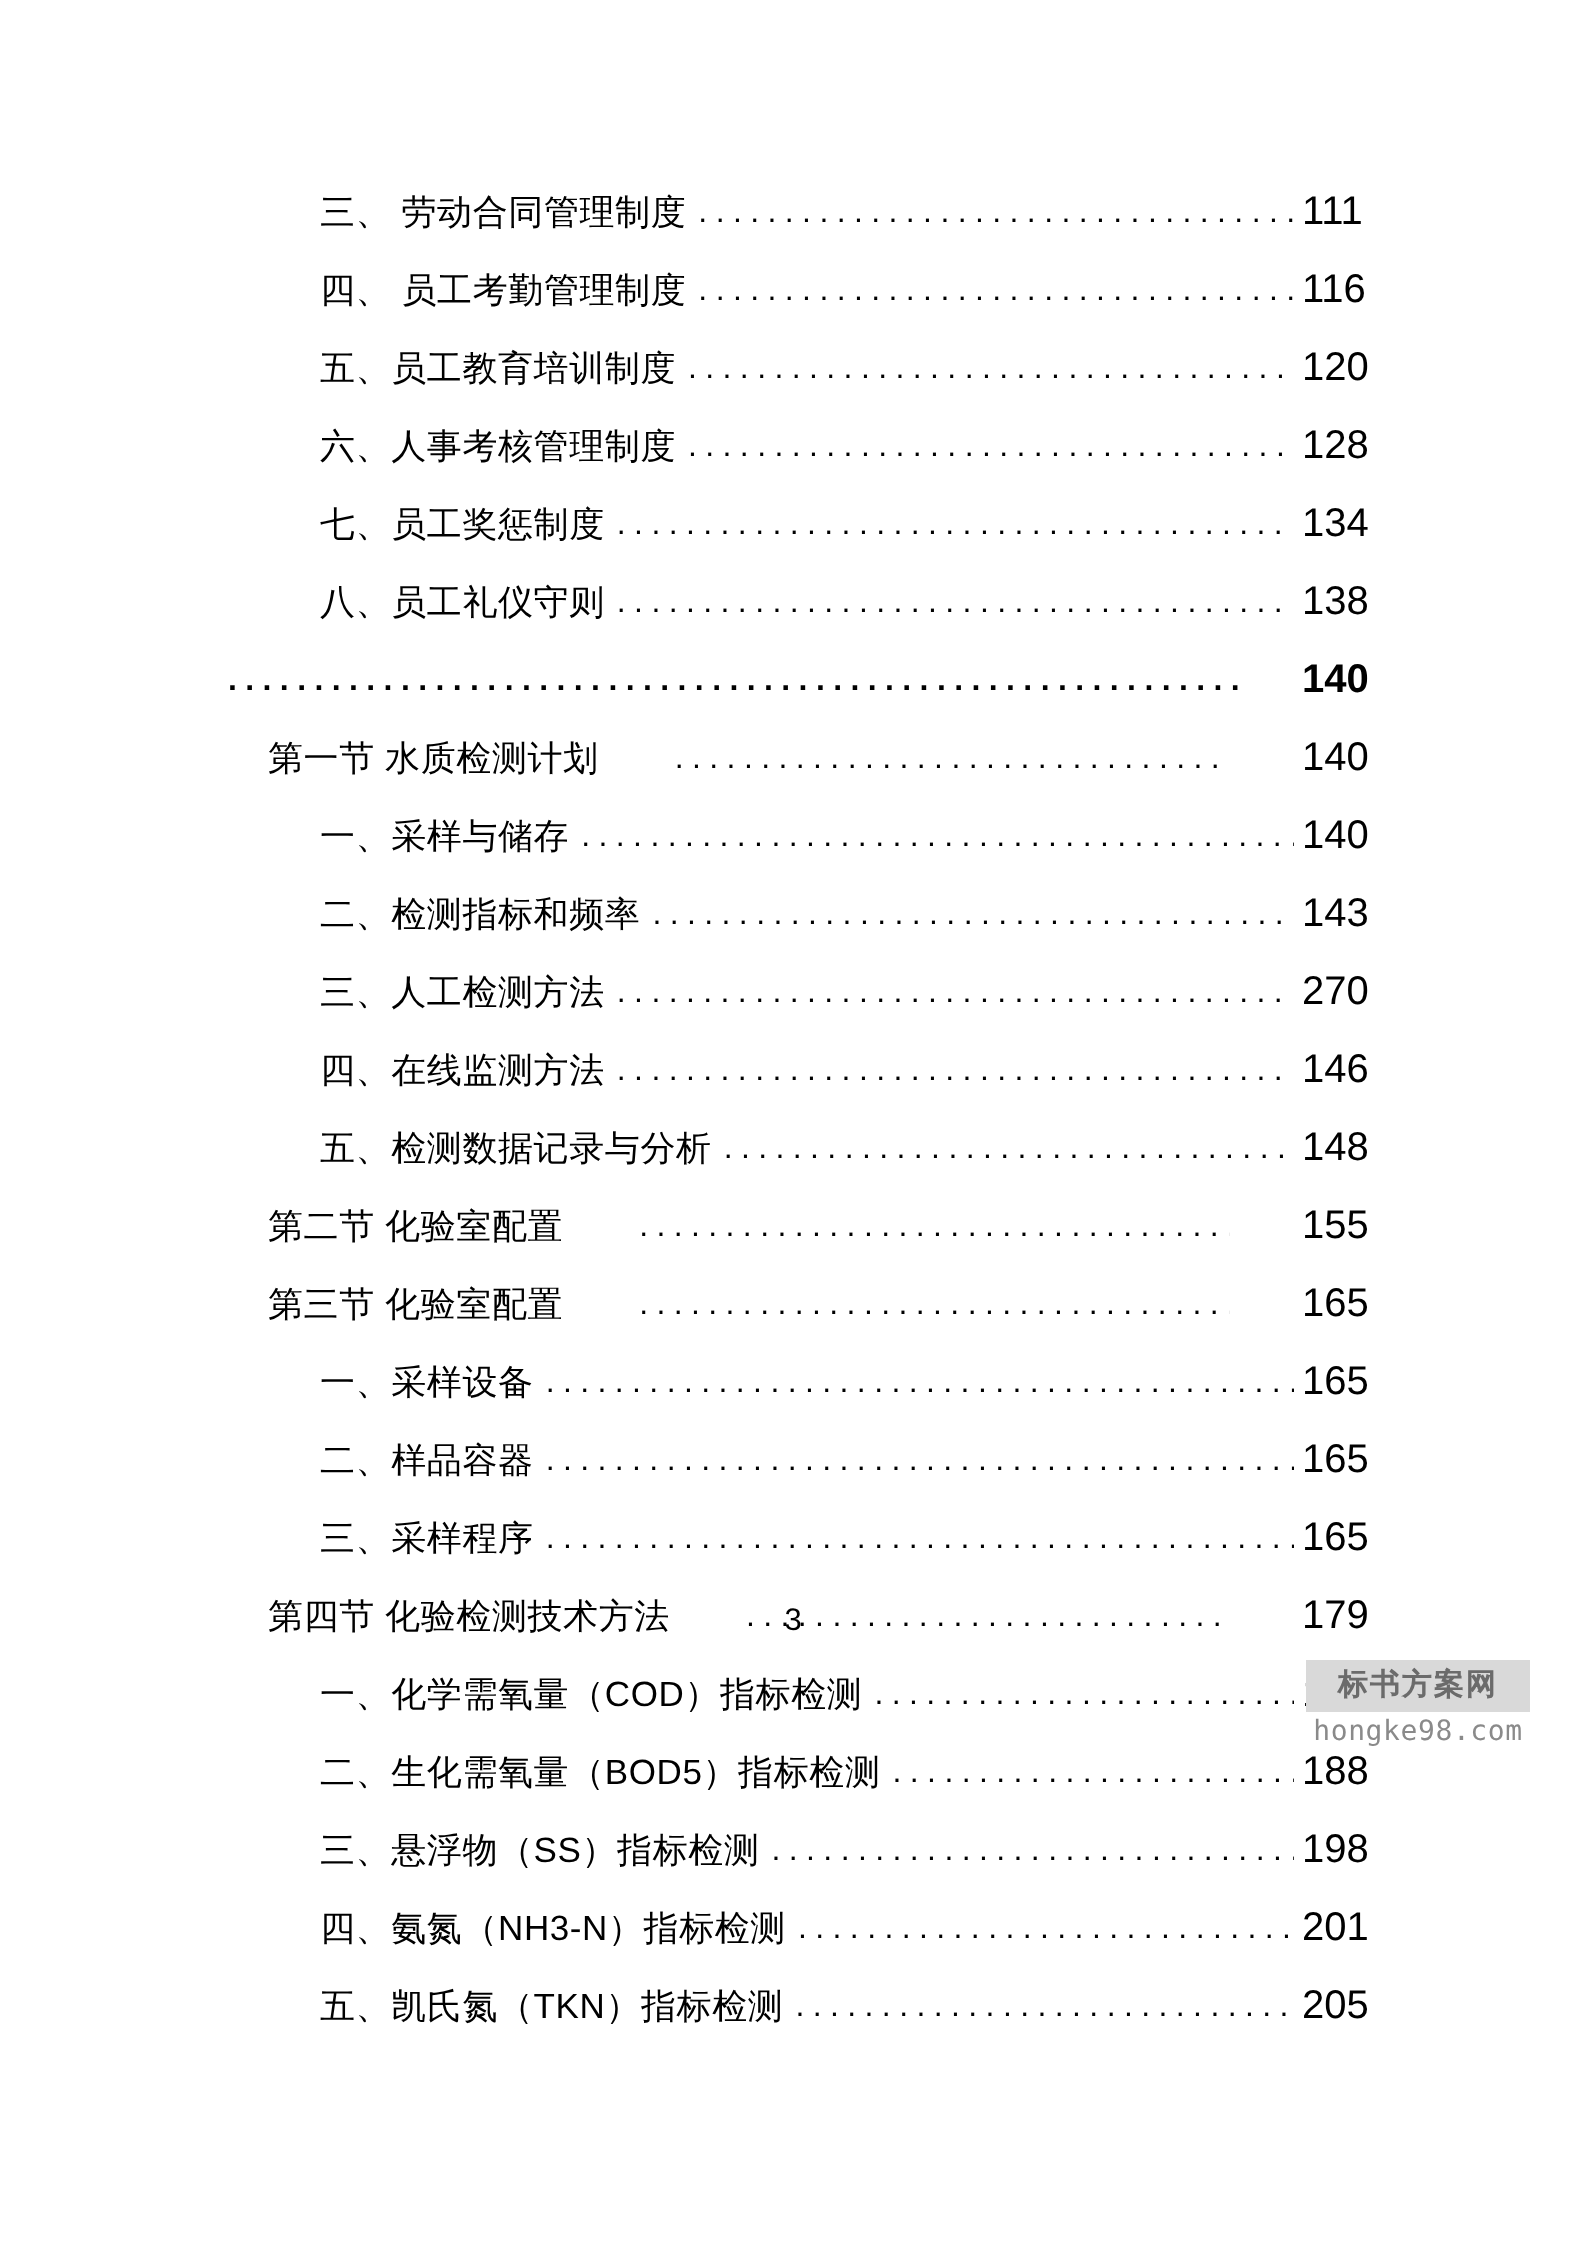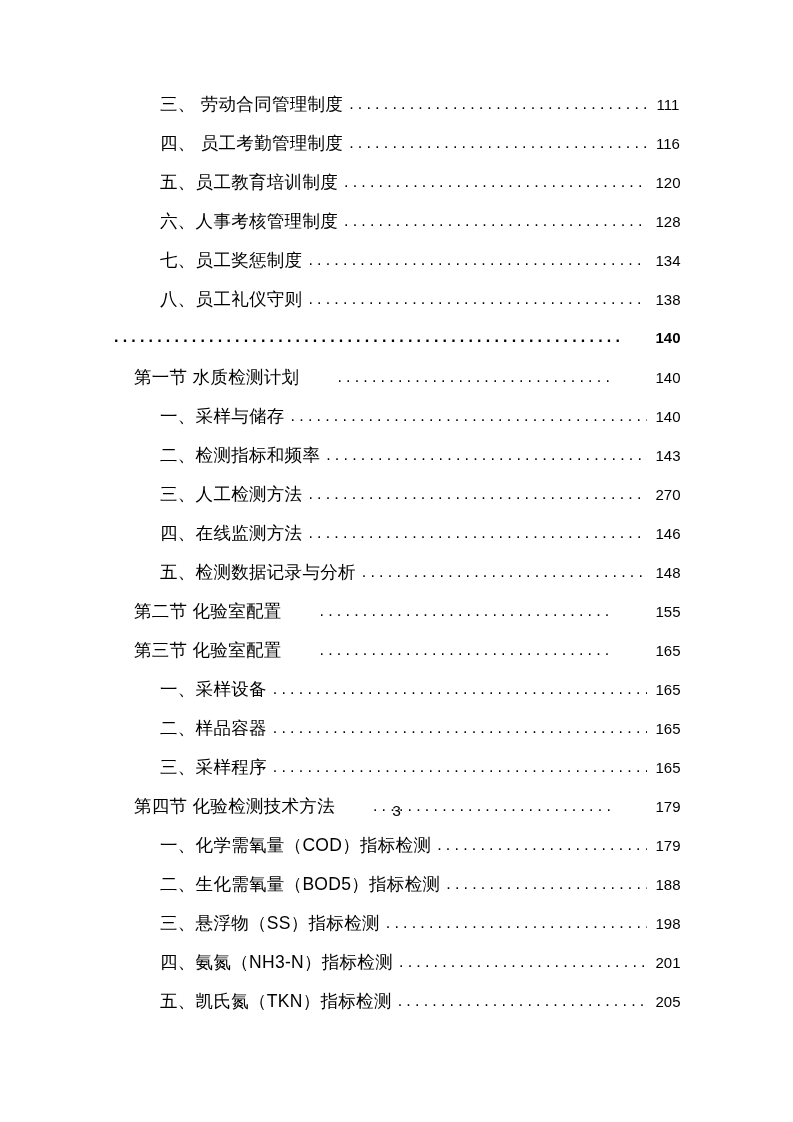--- a/index.html
+++ b/index.html
@@ -43,23 +43,23 @@
     white-space: nowrap;
     margin: 0 4px 0 6px;
     color: #000;
     font-size: 16px;
     letter-spacing: 4.2px;
     position: relative;
     top: -1px;
   }
   .toc-row .page-num {
     flex: 0 0 auto;
-    text-align: center;
+    text-align: left;
     min-width: 34px;
-    font-size: 15px;
+    font-size: 20px;
   }
 
   
   .lvl-chapter { padding-left: 0px; font-weight: bold; }
   .lvl-section { padding-left: 26px; gap: 32px; }
   .lvl-item    { padding-left: 52px; }
 
   .lvl-chapter .page-num { font-weight: bold; }
 
   .page-footer {
@@ -218,14 +218,18 @@
       </div>
       <div class="toc-row lvl-item">
         <span class="label">五、凯氏氮（TKN）指标检测</span>
         <span class="dots">...........................................................</span>
         <span class="page-num">205</span>
       </div>
     </div>
 
   <div class="page-footer">3</div>
 
+  <div class="watermark">
+    <div class="wm-box">标书方案网</div>
+    <div class="wm-url">hongke98.com</div>
+  </div>
 
 </div>
 
 </body></html>

